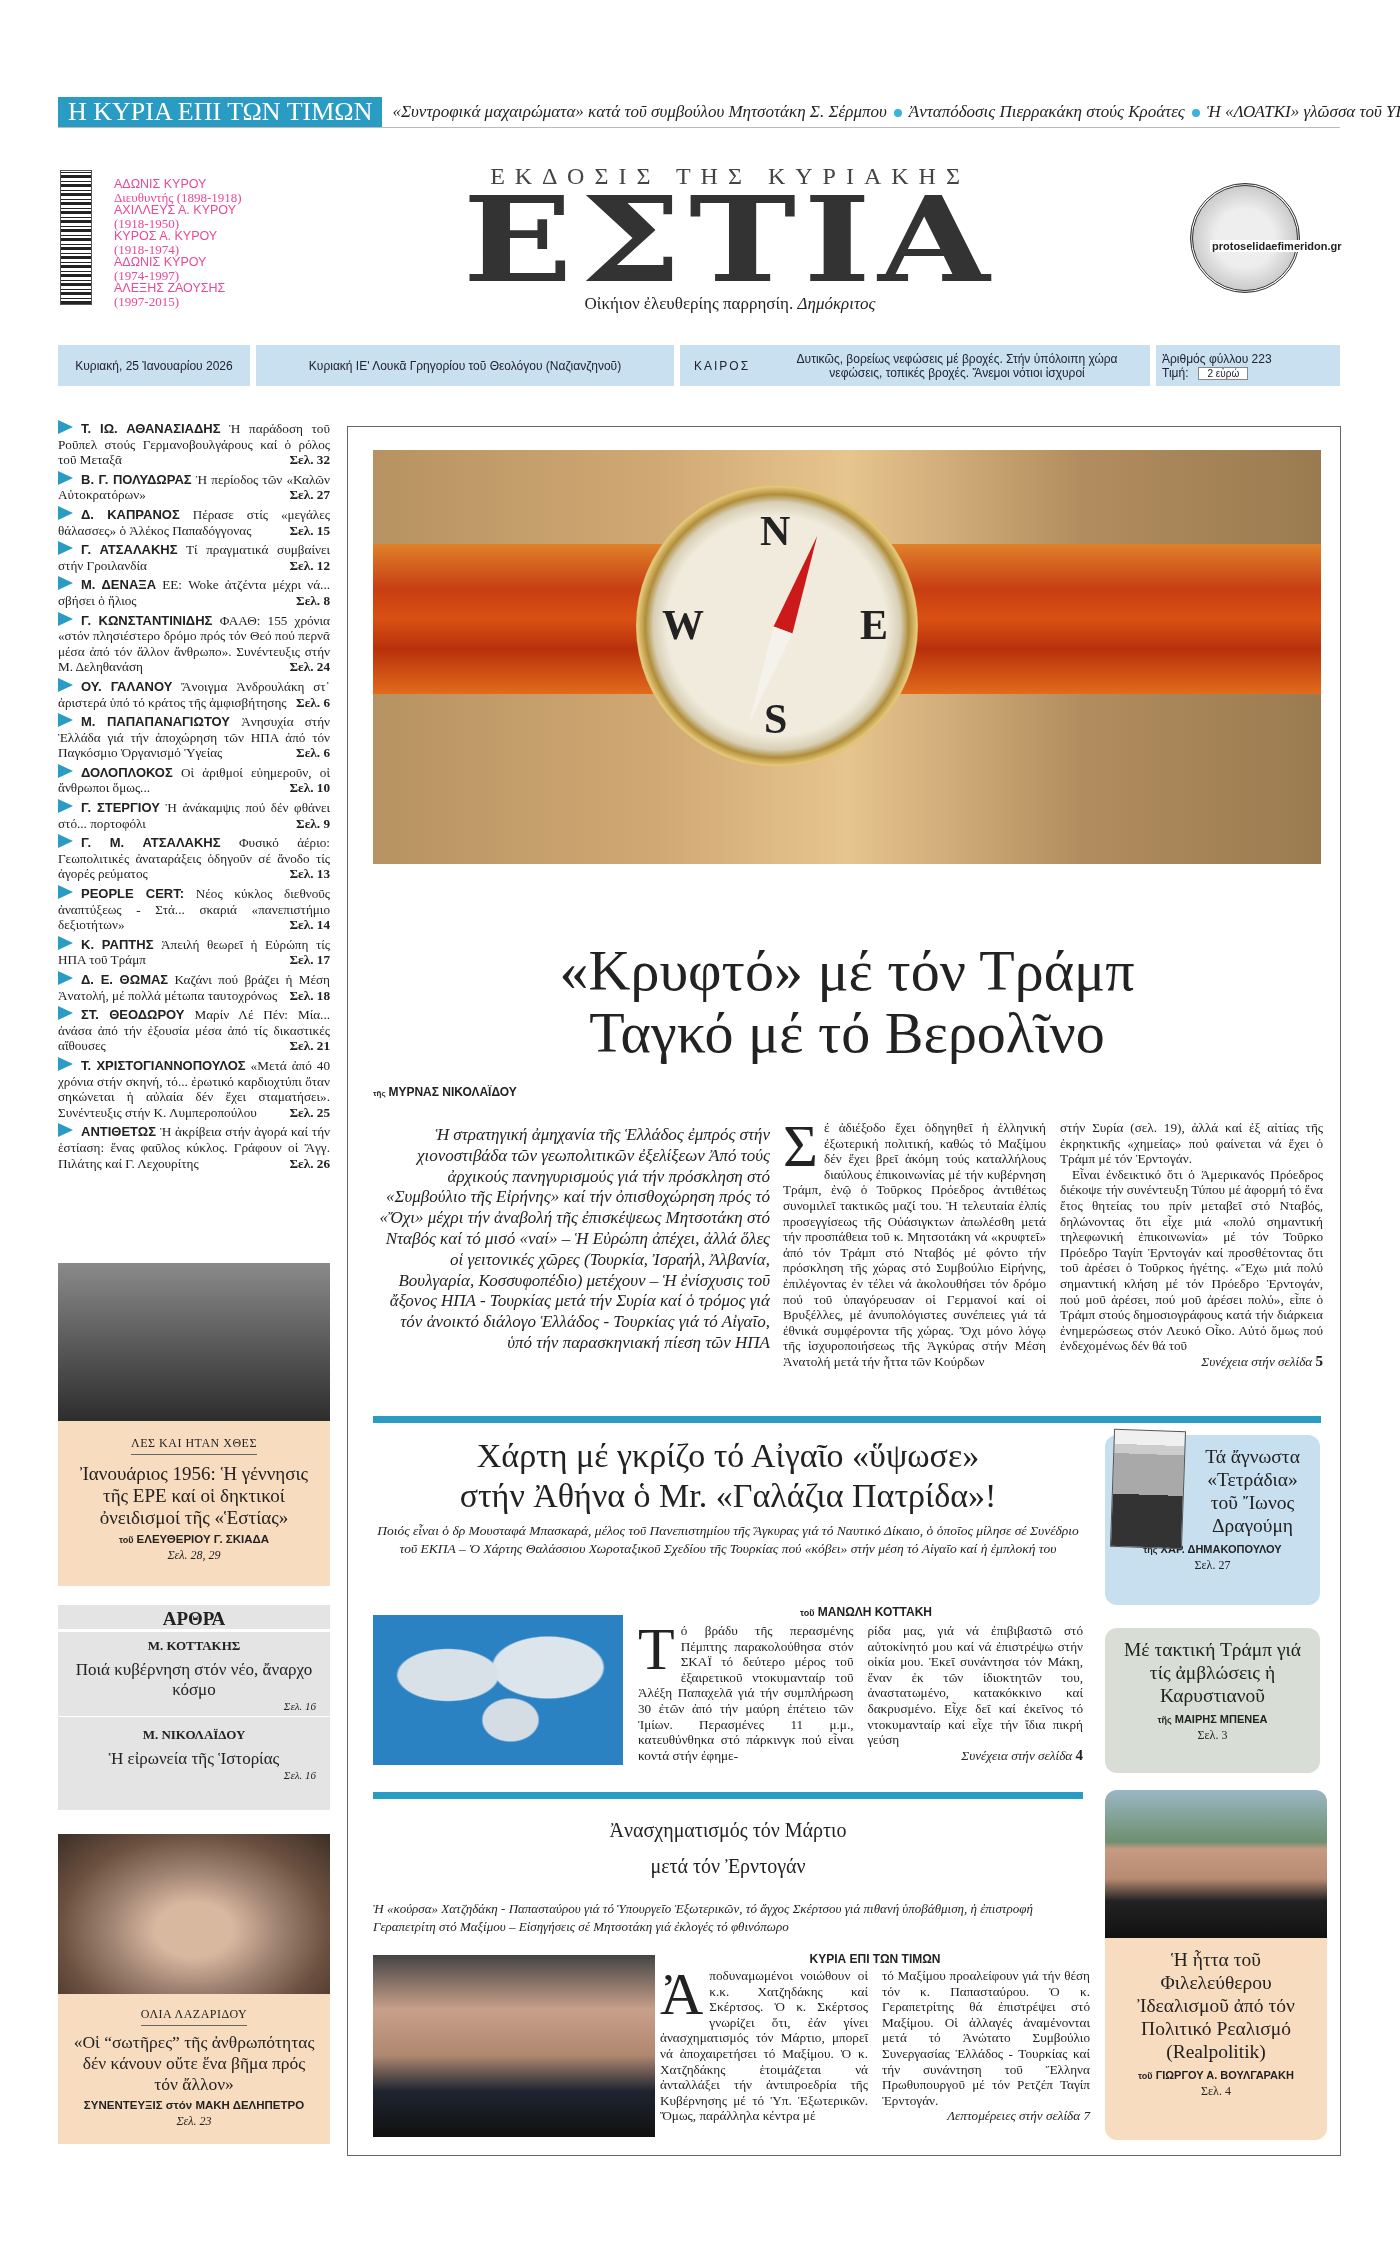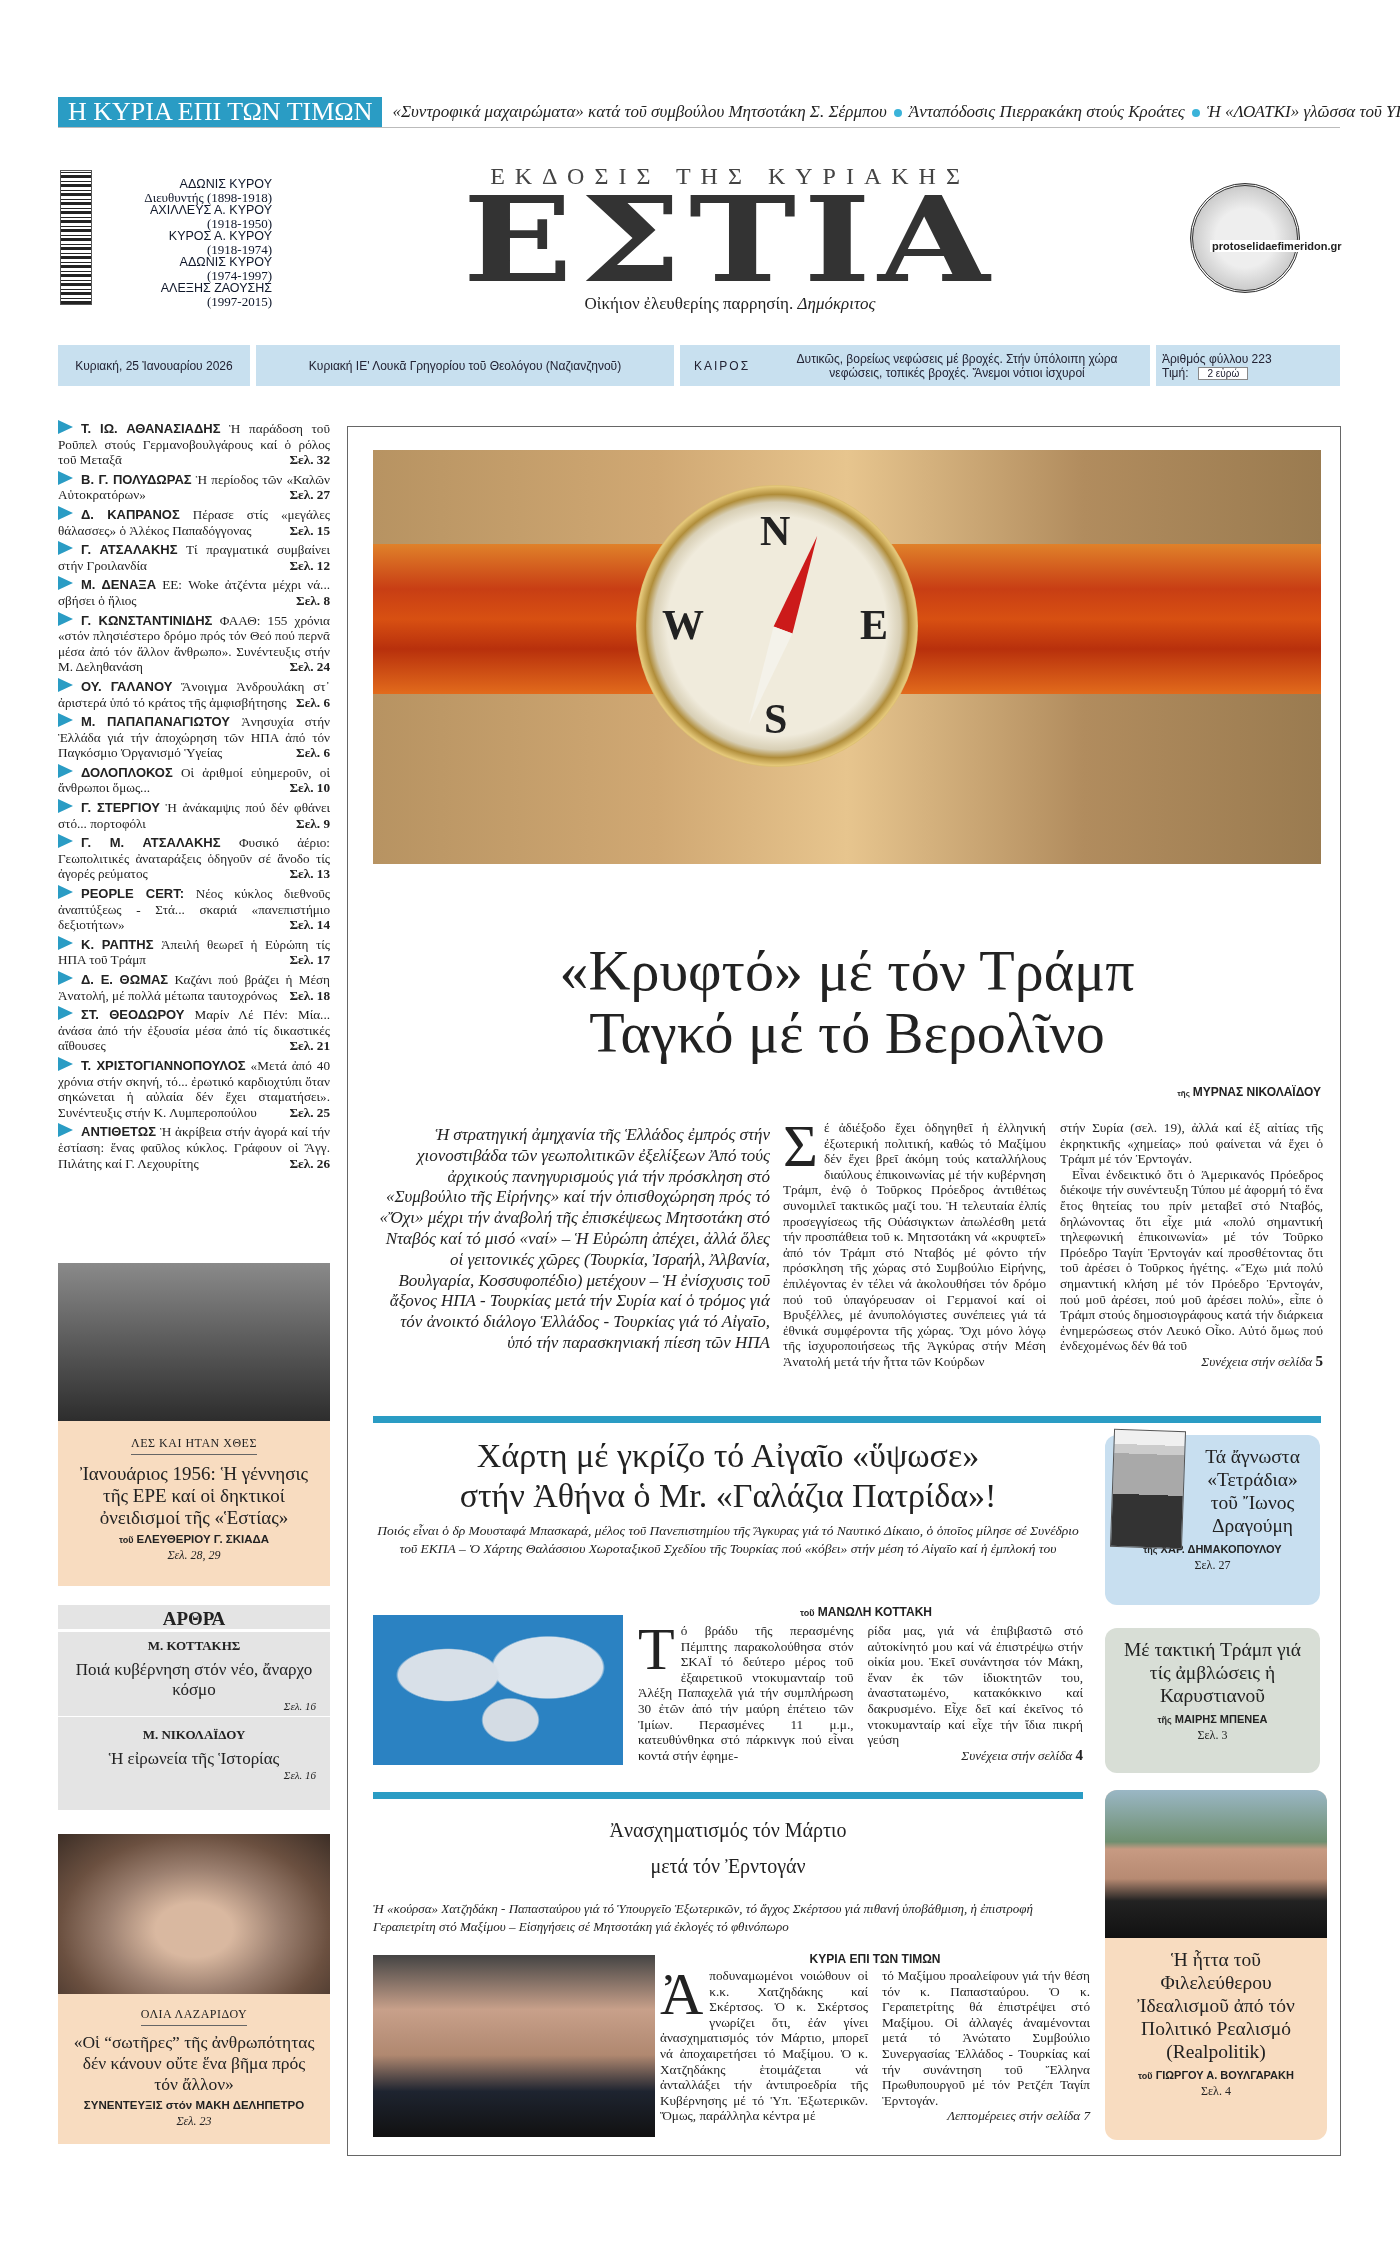--- a/index.html
+++ b/index.html
@@ -4,21 +4,21 @@
 <style>
 *{box-sizing:border-box;margin:0;padding:0}
 body{width:1400px;height:2247px;background:#fff;font-family:"Liberation Serif","DejaVu Serif",serif;color:#222;position:relative;overflow:hidden}
 .abs{position:absolute}
 .topbar{left:58px;top:96px;width:1282px;height:32px;display:flex;align-items:center;border-bottom:1px solid #bbb}
 .topbar .tag{background:#2a9cc4;color:#fff;font-size:26px;height:30px;line-height:30px;padding:0 10px;white-space:nowrap;font-family:"Liberation Serif",serif}
 .topbar .ticker{font-style:italic;font-size:17px;padding-left:10px;white-space:nowrap;color:#222}
 .topbar .dot{display:inline-block;width:8px;height:8px;border-radius:50%;background:#3ab3d9;margin:0 7px;vertical-align:middle}
 .topbar .pg{font-size:13px;font-style:italic}
 .barcode{left:60px;top:170px;width:32px;height:135px;border:1px solid #555;padding:3px;background:repeating-linear-gradient(0deg,#222 0 3px,#fff 3px 5px,#222 5px 6px,#fff 6px 9px)}
-.founders{left:122px;top:178px;width:150px;text-align:right;font-family:"Liberation Sans",sans-serif;font-size:12.5px;line-height:13px;color:#0f172a}
+.founders{left:114px;top:178px;width:150px;text-align:left;font-family:"Liberation Sans",sans-serif;font-size:12.5px;line-height:13px;color:#ec4899}
 .founders .yr{font-family:"Liberation Serif",serif;font-size:13px}
 .masthead{left:455px;top:163px;width:550px;text-align:center}
 .masthead .ed{font-size:24px;letter-spacing:10px;color:#444}
 .masthead .logo{font-family:"DejaVu Serif",serif;font-weight:900;font-size:118px;line-height:100px;letter-spacing:6px;color:#333;transform:scaleX(1.22);display:block}
 .masthead .motto{font-size:17px;margin-top:4px}
 .seal{left:1190px;top:183px;width:110px;height:110px;border-radius:50%;border:3px double #333;background:radial-gradient(circle,#eee 40%,#ccc 70%,#fff 72%)}
 .seal-label{left:1210px;top:240px;font-family:"Liberation Sans",sans-serif;font-size:11px;font-weight:bold;background:#fff;padding:0 2px}
 .infobar{left:58px;top:345px;width:1282px;height:41px;display:flex;gap:6px;font-family:"Liberation Sans",sans-serif;font-size:12px;color:#223}
 .infobar>div{background:#c8e0ef;display:flex;align-items:center;justify-content:center;text-align:center;padding:0 6px}
 .price-box{display:inline-block;background:#fff;border:1px solid #888;padding:0 8px;margin-left:10px;font-size:10px}
@@ -46,21 +46,21 @@
 .laz-box{left:58px;top:1994px;width:272px;height:150px;padding:10px 12px}
 .laz-box .t{font-size:17.5px;line-height:21px;margin-top:6px}
 .main-frame{left:347px;top:426px;width:994px;height:1730px;border:1px solid #666}
 .hero{left:373px;top:450px;width:948px;height:414px;background:linear-gradient(90deg,#b79362,#d0a873 30%,#e7c58e 50%,#b18c5e 75%,#9a7b50)}
 .hero .band{position:absolute;left:0;right:0;top:94px;height:150px;background:linear-gradient(180deg,#e0812a,#c83e14 30%,#d85012 50%,#b8300c 70%,#e26b1c)}
 .compass{left:636px;top:485px;width:282px;height:282px;border-radius:50%;background:radial-gradient(circle,#f0ebdc 0 55%,#d8cfb5 62%,#b08d3a 66%,#e5c87a 70%,#8a6a22 76%,#caa550 82%,#6e5418 90%)}
 .compass .l{position:absolute;font-size:42px;font-weight:bold;color:#222;font-family:"Liberation Serif",serif}
 .needle-r{position:absolute;left:137px;top:45px;width:0;height:0;border-left:10px solid transparent;border-right:10px solid transparent;border-bottom:100px solid #cc1a1a;transform:rotate(20deg);transform-origin:50% 100%}
 .needle-w{position:absolute;left:137px;top:145px;width:0;height:0;border-left:10px solid transparent;border-right:10px solid transparent;border-top:100px solid #f4f2ea;transform:rotate(20deg);transform-origin:50% 0}
 .headline1{left:373px;top:940px;width:948px;text-align:center;font-size:58px;line-height:62px;color:#222;font-family:"Liberation Serif",serif}
-.by1{left:373px;top:1085px;width:948px;text-align:right;font-family:"Liberation Sans",sans-serif;font-weight:bold;font-size:10px}
+.by1{left:373px;top:1085px;width:948px;text-align:left;font-family:"Liberation Sans",sans-serif;font-weight:bold;font-size:10px}
 .lead1{left:375px;top:1125px;width:395px;text-align:right;font-style:italic;font-size:17px;line-height:20.8px}
 .cols{display:flex;gap:14px;font-size:13.2px;line-height:15.6px;text-align:justify}
 .cols .c{flex:1}
 .drop{float:left;font-size:60px;line-height:48px;margin:2px 6px 0 0;font-family:"Liberation Serif",serif}
 .body1{left:783px;top:1120px;width:540px}
 .cont{text-align:right;font-style:italic}
 .cont b{font-style:normal;font-size:15px}
 .rule-blue{height:7px;background:#2a9cc4}
 .h2{left:373px;top:1436px;width:710px;text-align:center;font-size:34px;line-height:40px}
 .lead2{left:373px;top:1522px;width:710px;text-align:center;font-style:italic;font-size:13.5px;line-height:18px}

